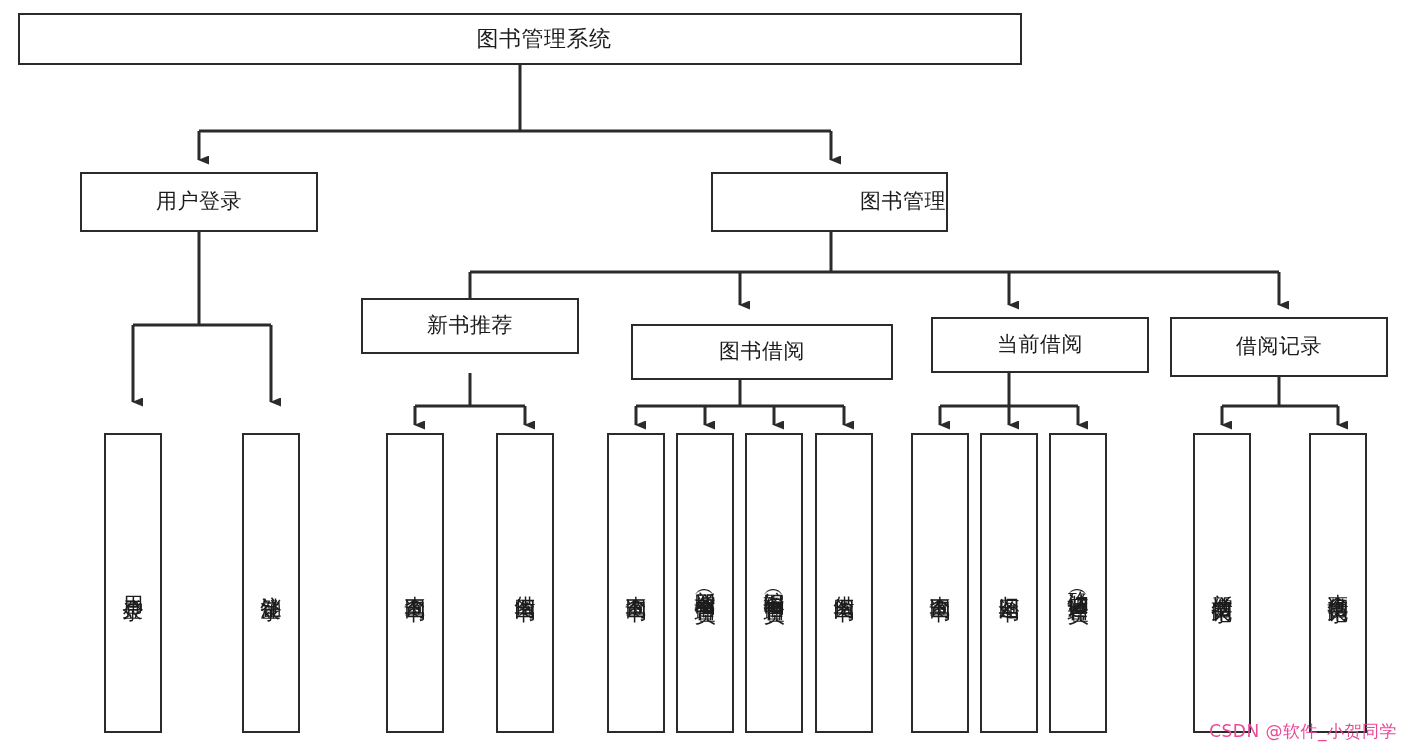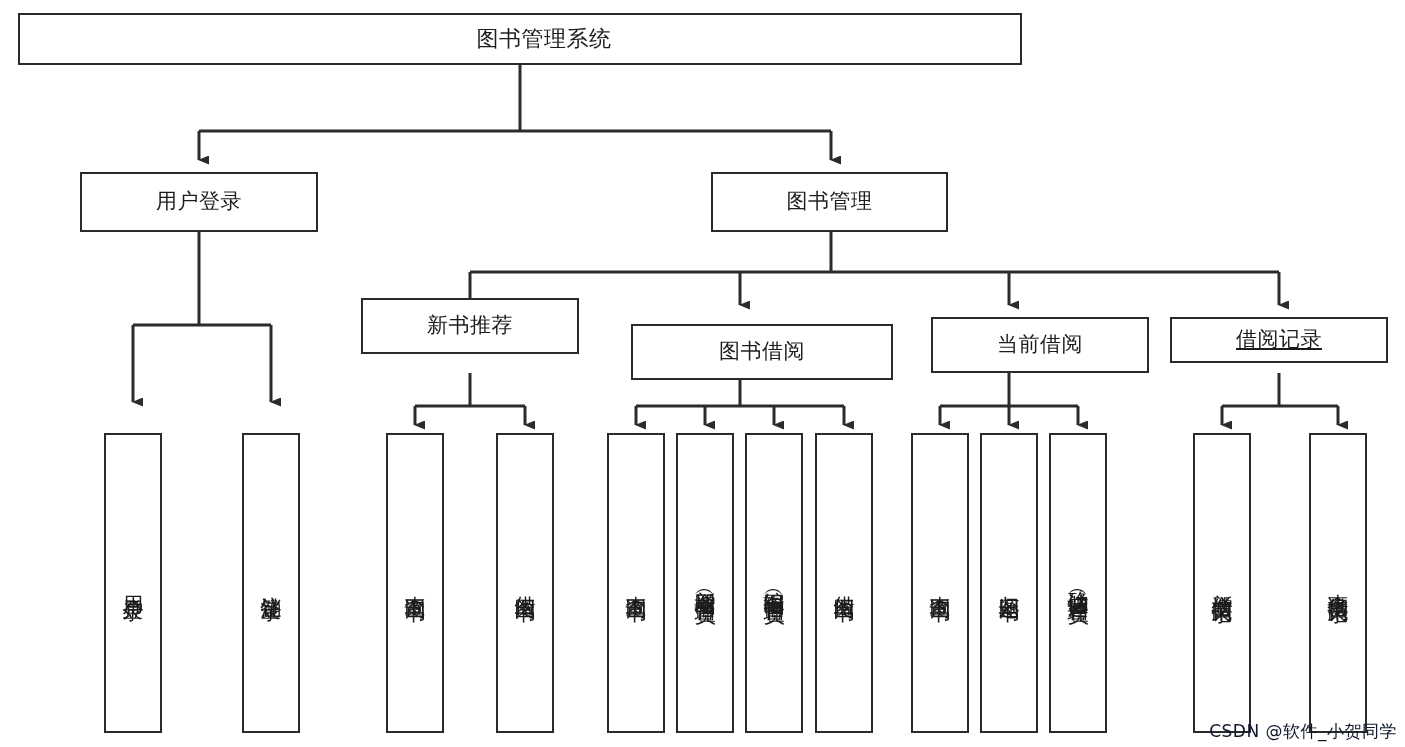--- a/index.html
+++ b/index.html
@@ -57,21 +57,21 @@
     font-size: 21px;
     line-height: 1.05;
     letter-spacing: 2px;
     white-space: nowrap;
   }
   .watermark {
     position: absolute;
     right: 8px;
     bottom: 4px;
     font-size: 17px;
-    color: #0f172a;
+    color: #ec4899;
     white-space: nowrap;
     letter-spacing: 0.5px;
     margin-left: 46px;
   }
 </style>
 </head>
 <body>
 
 <div id="stage">
 
@@ -126,37 +126,37 @@
   </svg>
 
   <div class="node h root" style="left:18px; top:13px; width:1004px; height:52px;padding-left:48px;">
     <span class="label">图书管理系统</span>
   </div>
 
   <div class="node h" style="left:80px; top:172px; width:238px; height:60px;">
     <span class="label">用户登录</span>
   </div>
 
-  <div class="node h" style="left:711px; top:172px; width:237px; height:60px;">
+  <div class="node h" style="left:711px; top:172px; width:237px; height:60px;justify-content:flex-end;">
     <span class="label">图书管理</span>
   </div>
 
   <div class="node h" style="left:361px; top:298px; width:218px; height:56px;">
     <span class="label">新书推荐</span>
   </div>
 
   <div class="node h" style="left:631px; top:324px; width:262px; height:56px;">
     <span class="label">图书借阅</span>
   </div>
 
   <div class="node h" style="left:931px; top:317px; width:218px; height:56px;">
     <span class="label">当前借阅</span>
   </div>
 
-  <div class="node h" style="left:1170px; top:317px; width:218px; height:46px;text-decoration:underline;">
+  <div class="node h" style="left:1170px; top:317px; width:218px; height:60px;">
     <span class="label">借阅记录</span>
   </div>
 
   <div class="node v" style="left:104px; top:433px; width:58px; height:300px;">
     <span class="label">用户登录</span>
   </div>
 
   <div class="node v" style="left:242px; top:433px; width:58px; height:300px;">
     <span class="label">注销登录</span>
   </div>

